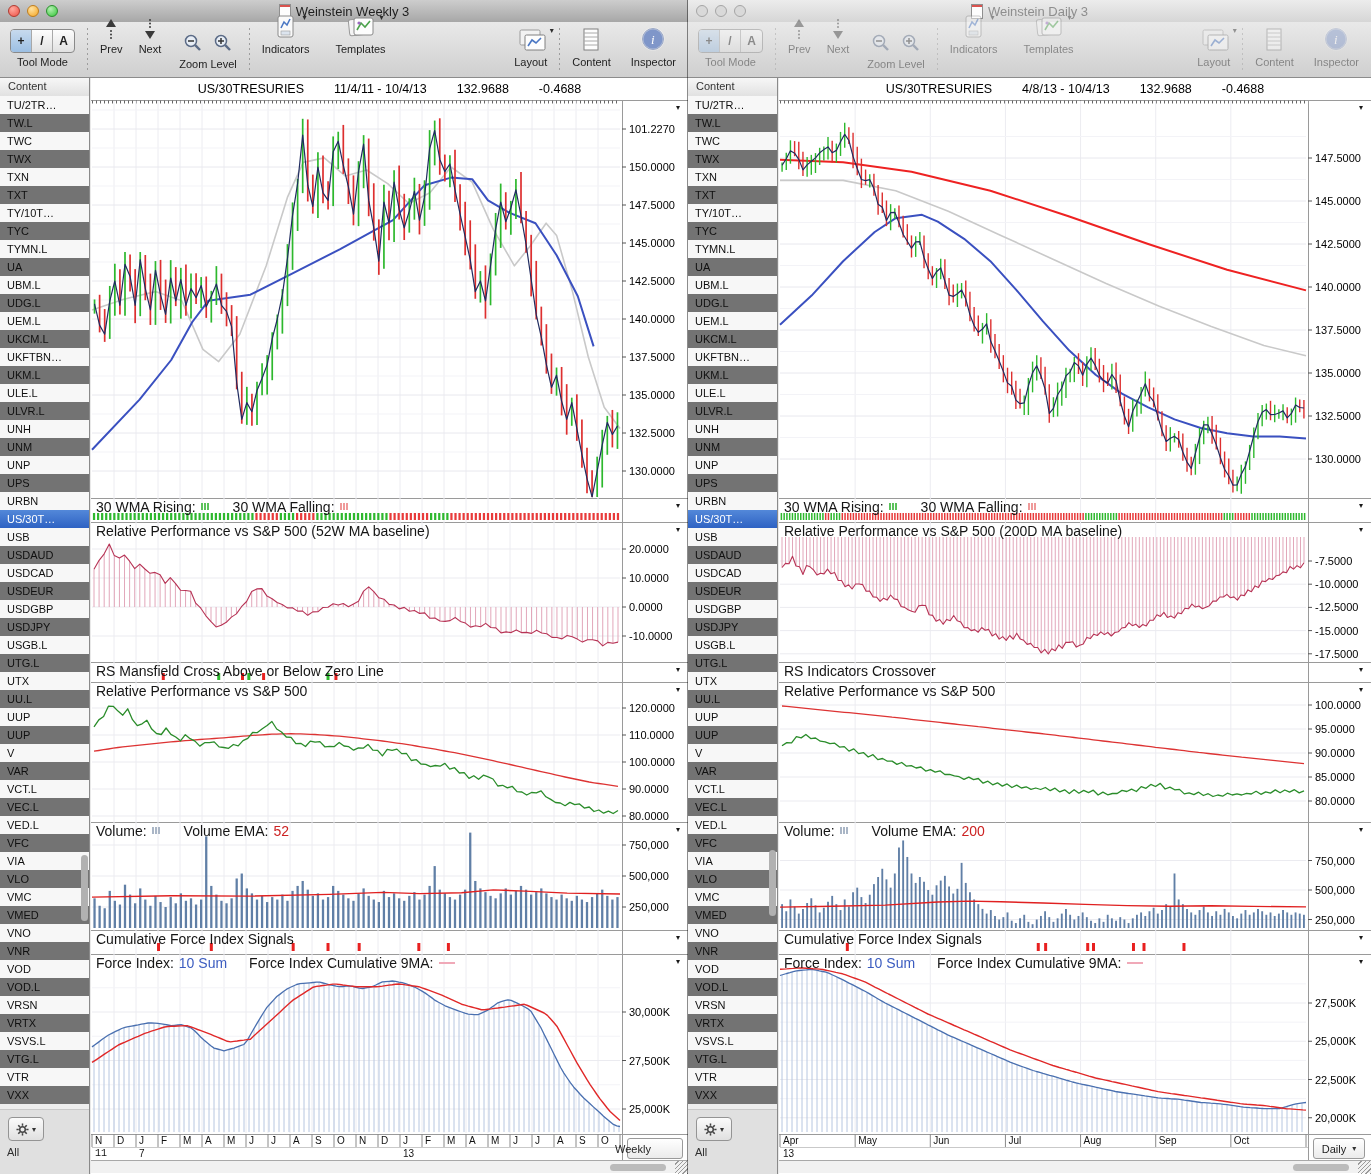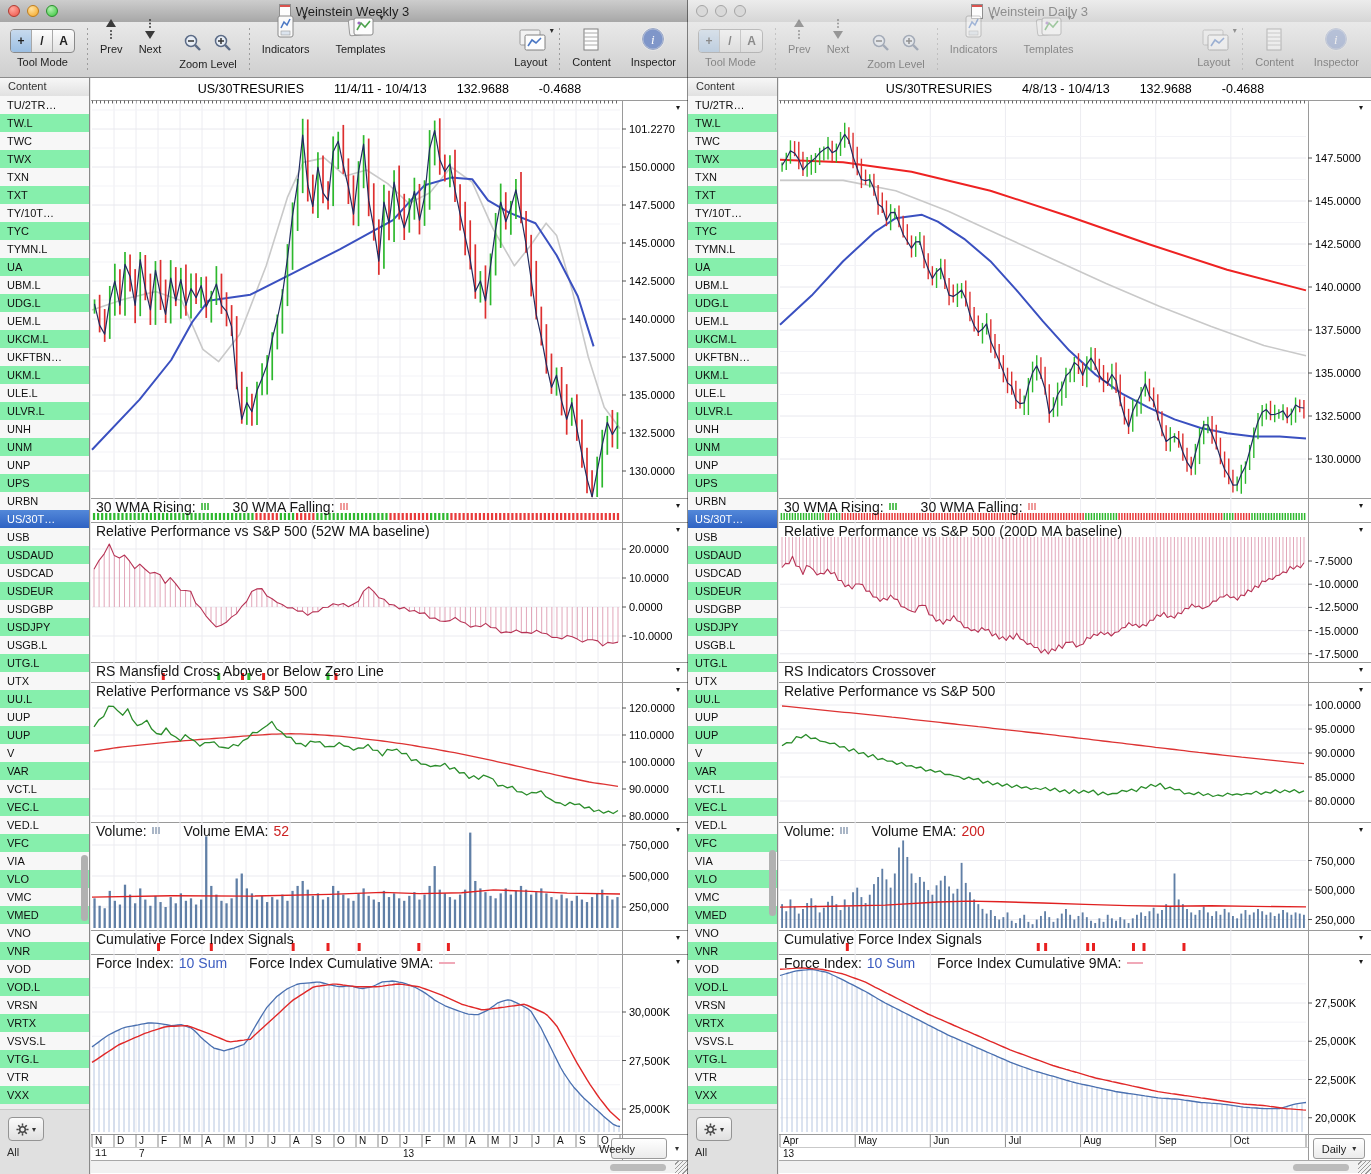--- a/index.html
+++ b/index.html
@@ -28,21 +28,21 @@
   .seg button{width:21px;border:none;background:transparent;font-size:12px;font-weight:bold;color:#222;padding:0;border-right:1px solid #a8a8a8;font-family:inherit;line-height:20px;}
   .seg button:last-child{border-right:none;}
   .seg button.sel{background:linear-gradient(#c7daee,#9cbfe3);}
   .tb-btn{display:flex;flex-direction:column;align-items:center;position:relative;}
   .icon28{height:26px;display:flex;align-items:flex-end;justify-content:center;position:relative;}
   .icon-dd{position:absolute;top:-1px;right:-8px;font-size:8px;color:#2c2c2c;}
   .sidebar{position:absolute;top:78px;left:0;width:90px;bottom:0;background:#ededed;border-right:1px solid #8a8a8a;box-sizing:border-box;}
   .sb-header{height:18px;line-height:17px;font-size:11px;color:#333;padding-left:8px;background:linear-gradient(#f7f7f7,#e1e1e1);border-bottom:1px solid #b0b0b0;}
   .sb-list{position:absolute;top:18px;left:0;right:0;height:1012px;overflow:hidden;background:#ededed;}
   .sb-row{height:18px;line-height:18px;font-size:11px;color:#101010;padding-left:7px;background:#f7f7f7;white-space:nowrap;overflow:hidden;}
-  .sb-row.alt{background:#86efac;}
+  .sb-row.alt{background:#737373;}
   .sb-row.sel{background:linear-gradient(#5388d9,#2e62c3);color:#fff;font-weight:normal;}
   .sb-scroll{position:absolute;right:1px;top:777px;width:7px;height:66px;border-radius:4px;background:#b1b1b1;}
   .sb-footer{position:absolute;left:0;right:0;bottom:0;height:64px;background:#e0e0e0;border-top:1px solid #c8c8c8;}
   .gear-btn{position:absolute;left:8px;top:7px;width:34px;height:22px;border:1px solid #949494;border-radius:4px;background:linear-gradient(#fbfbfb,#e0e0e0);display:flex;align-items:center;justify-content:center;gap:3px;font-size:8px;color:#333;}
   .sb-all{position:absolute;left:7px;top:36px;font-size:11px;color:#2e2e2e;}
   .main-bg{position:absolute;left:91px;top:78px;right:0;bottom:0;background:#fff;}
   .chart-svg{position:absolute;left:0;top:0;pointer-events:none;}
   .chart-header{position:absolute;top:79px;height:20px;display:flex;align-items:center;justify-content:center;gap:30px;font-size:12.5px;color:#000;}
   .pane-label{position:absolute;font-size:14px;color:#151515;display:flex;align-items:center;white-space:nowrap;height:13px;}
   .pane-label .v-red{color:#cc2222;margin-left:5px;}
@@ -1028,21 +1028,21 @@
     </div>
     <div class="pane-label" style="left:96px;top:932px;">Cumulative Force Index Signals</div>
     <div class="pane-label" style="left:96px;top:956px;">
       <span>Force Index:</span>
         <span class="v-blue">10 Sum</span>
       <span class="gap"></span>
       <span>Force Index Cumulative 9MA:</span>
         <span class="swatch"></span>
     </div>
 
-    <div class="tf-box" style="left:611px;top:1138px;width:54px;gap:40px;">
+    <div class="tf-box" style="left:627px;top:1138px;width:54px;gap:40px;">
       <span>Weekly</span>
         <span class="dd">▾</span>
     </div>
 
     <div class="bottom-strip" style="left:91px;right:0;top:1160px;">
       <span class="hpill"></span>
       <span class="grip"></span>
     </div>
   <div class="axlbl" style="left:629px;top:123px;">101.2270</div>
       <div class="axlbl" style="left:629px;top:161px;">150.0000</div>

